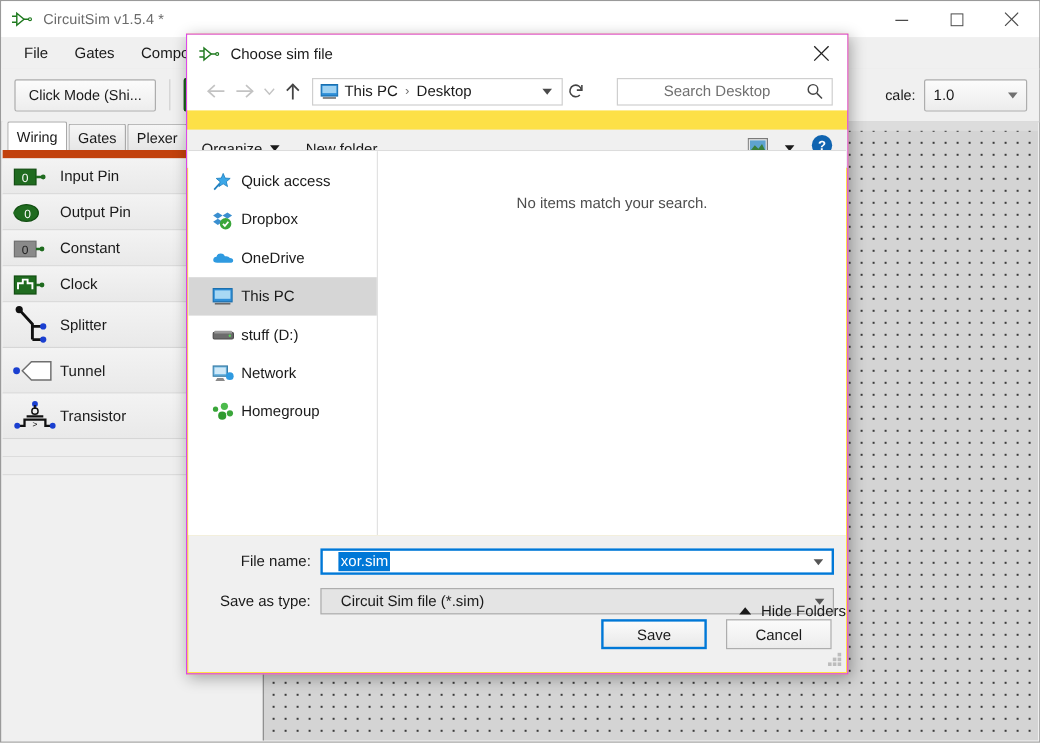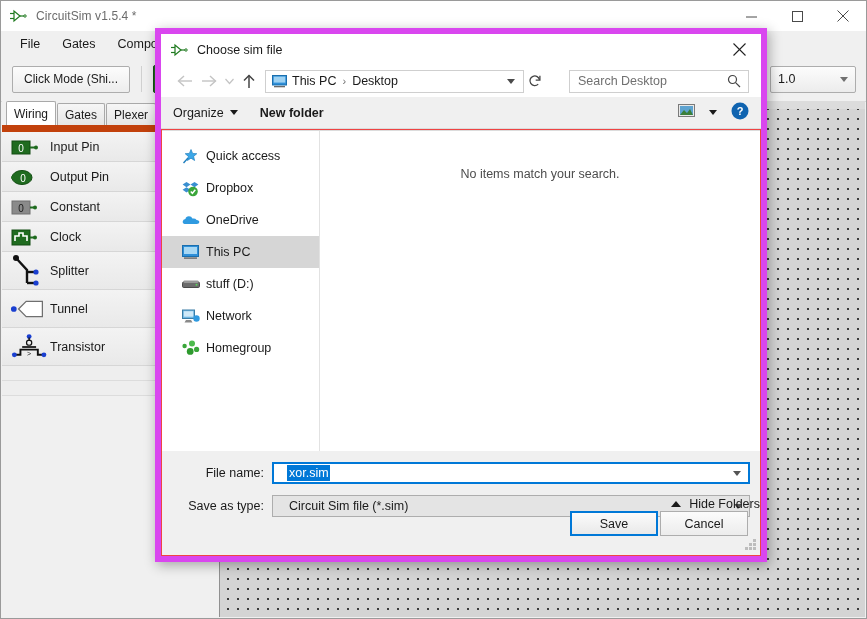--- a/index.html
+++ b/index.html
@@ -130,23 +130,23 @@
     background-size: 10px 10px;
     background-position: 3px 3px;
     border-left: 1px solid #909090;
   }
   .canvas-topstrip {
     position: absolute; left: 0; right: 0; top: 0; height: 8px; background: #dcdcdc;
   }
 
   
   .dialog {
-    position: absolute; left: 155px; top: 28px; width: 612px; height: 534px;
-    background: #ef4444;
-    border: 6px solid #d946ef;
+    position: absolute; left: 155px; top: 28px; width: 552px; height: 534px;
+    background: #fde047;
+    border: 1px solid #d946ef;
     box-sizing: border-box;
     box-shadow: 2px 3px 12px rgba(0,0,0,0.32);
   }
   .dlg-titlebar {
     height: 31px; background: #ffffff; display: flex; align-items: center;
     position: relative;
   }
   .dlg-title-icon { margin-left: 10px; margin-right: 8px; width: 18px; height: 14px; display:flex; align-items:center; }
   .dlg-title-text { font-size: 12.5px; color: #1a1a1a; }
   .dlg-close {
@@ -172,32 +172,33 @@
   .addr-crumb { font-size: 12.5px; color: #1a1a1a; }
   .addr-sep { font-size: 11px; color: #707070; margin: 0 6px; }
   .addr-caret {
     margin-left: auto; margin-right: 8px;
     border-left: 4px solid transparent; border-right: 4px solid transparent; border-top: 5px solid #4a4a4a;
   }
   .refresh-btn { width: 22px; height: 23px; display:flex; align-items:center; justify-content:center; }
   .searchbox {
     width: 180px; height: 23px; margin-left: 23px;
     border: 1px solid #cfcfcf; background: #fff;
-    display: flex; align-items: center; box-sizing: border-box;
+    display: flex; align-items: center; box-sizing: border-box; text-align: center;
   }
   .search-placeholder { font-size: 12.5px; color: #707070; padding-left: 8px; flex:1; }
   .search-ico { margin-right: 7px; display:flex; align-items:center; }
 
   .dlg-commandbar {
     height: 32px; background: #f0f0f0; display: flex; align-items: center;
     padding: 0 12px; box-sizing: border-box; position: relative;
     border-bottom: 1px solid #dcdcdc;
+    margin-top: 16px;
   }
   .cmd-item { font-size: 12.5px; color: #1a1a1a; display: flex; align-items: center; gap: 6px; }
-  .cmd-item + .cmd-item { margin-left: 22px; font-weight: bold; }
+  .cmd-item + .cmd-item { margin-left: 22px; }
   .cmd-caret { border-left: 4px solid transparent; border-right: 4px solid transparent; border-top: 5px solid #1a1a1a; }
   .cmd-right { position: absolute; right: 12px; display: flex; align-items: center; gap: 14px; }
 
   .dlg-body {
     position: absolute; left: 1px; right: 1px; top: 96px; height: 320px;
     display: flex; background: #ffffff;
     border-top: 1px solid #dcdcdc;
   }
   .places {
     width: 158px; background: #ffffff; border-right: 1px solid #e2e2e2;
@@ -236,21 +237,21 @@
   }
   .ft-value { margin-left: 6px; }
   .fld-caret { border-left: 4px solid transparent; border-right: 4px solid transparent; border-top: 5px solid #555; }
 
   .footer-actions {
     position: absolute; left: 0; right: 0; bottom: 0; height: 58px;
     display: flex; align-items: flex-end; flex-direction: column;
   }
   .hide-folders { margin-left: 14px; display: flex; align-items: center; gap: 8px; font-size: 12.5px; color: #1a1a1a; }
   .chev-up { border-left: 5px solid transparent; border-right: 5px solid transparent; border-bottom: 6px solid #1a1a1a; }
-  .btn-group { margin-left: auto; margin-right: 12px; display: flex; gap: 2px; }
+  .btn-group { margin-left: auto; margin-right: 12px; display: flex; gap: 16px; }
   .dlg-btn {
     width: 88px; height: 25px; display: flex; align-items: center; justify-content: center;
     font-size: 12.5px; color: #1a1a1a;
     background: linear-gradient(#fbfbfb,#ececec);
     border: 1px solid #adadad; box-sizing: border-box;
   }
   .dlg-btn.primary { border: 2px solid #0078d7; background: linear-gradient(#fbfbfb,#e9e9e9); }
   .grip {
     position: absolute; right: 3px; bottom: 3px; width: 13px; height: 13px;
   }

